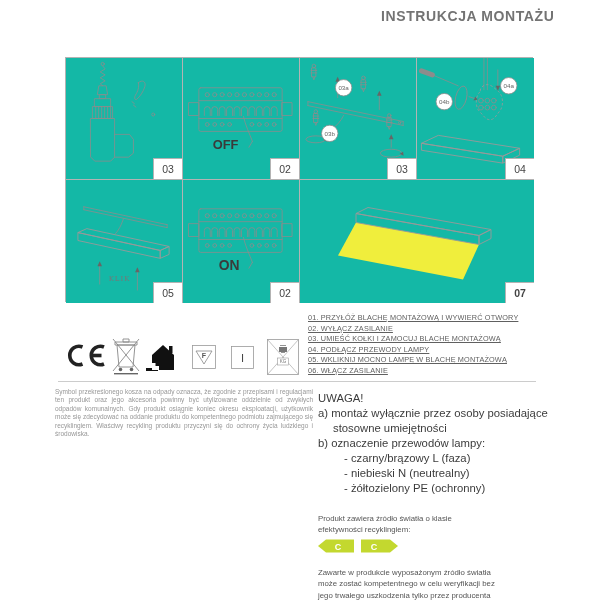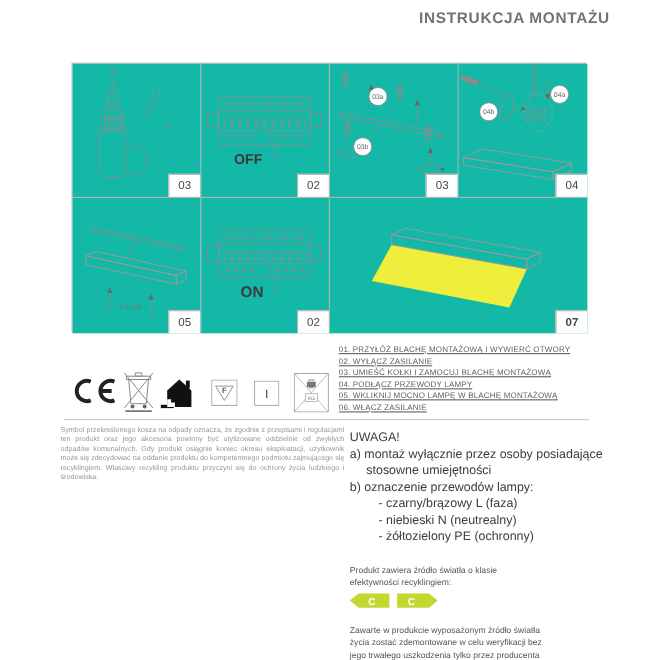--- a/index.html
+++ b/index.html
@@ -335,17 +335,17 @@
 
   <svg class="energy-arrows" width="84" height="14" viewBox="0 0 84 14">
     <polygon points="37,0.5 9,0.5 1,7 9,13.5 37,13.5" fill="#c3d82f"></polygon>
     <text class="ea-text" x="21" y="10.6">C</text>
     <polygon points="44,0.5 73,0.5 81,7 73,13.5 44,13.5" fill="#c3d82f"></polygon>
     <text class="ea-text" x="57" y="10.6">C</text>
   </svg>
 
   <div class="energy-note">
     <div>Zawarte w produkcie wyposażonym źródło światła</div>
-    <div>życia zostać zdemontowane w celu weryfikacji bez</div>
+    <div>może zostać kompetentnego w celu weryfikacji bez</div>
     <div>jego trwałego uszkodzenia tylko przez producenta</div>
   </div>
 
 </div>
 
 </body></html>

